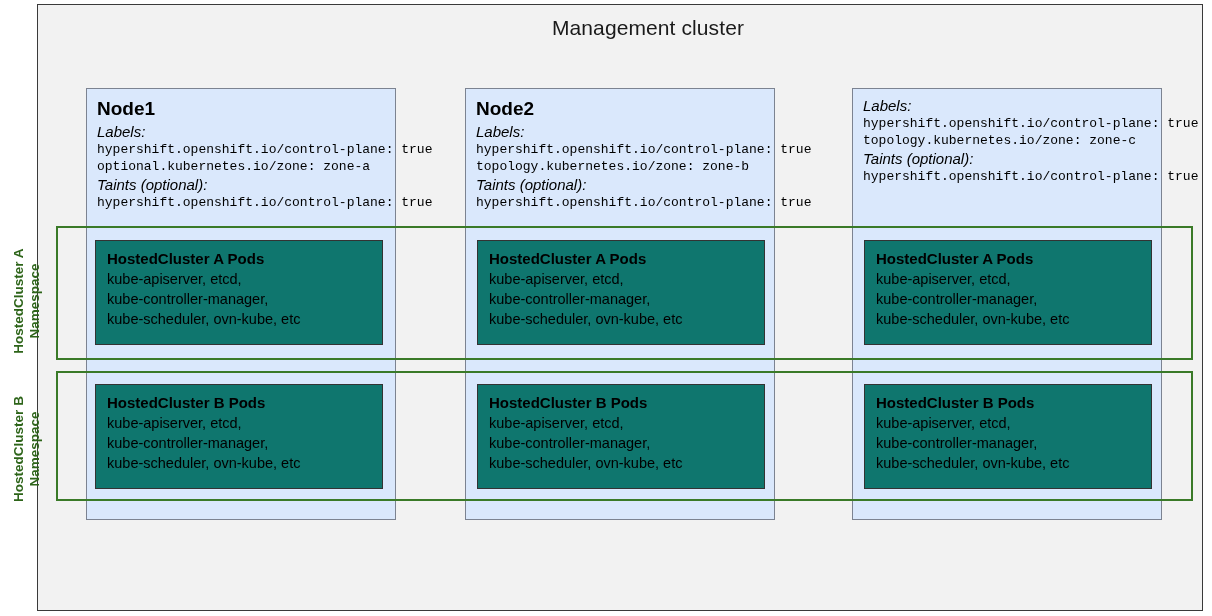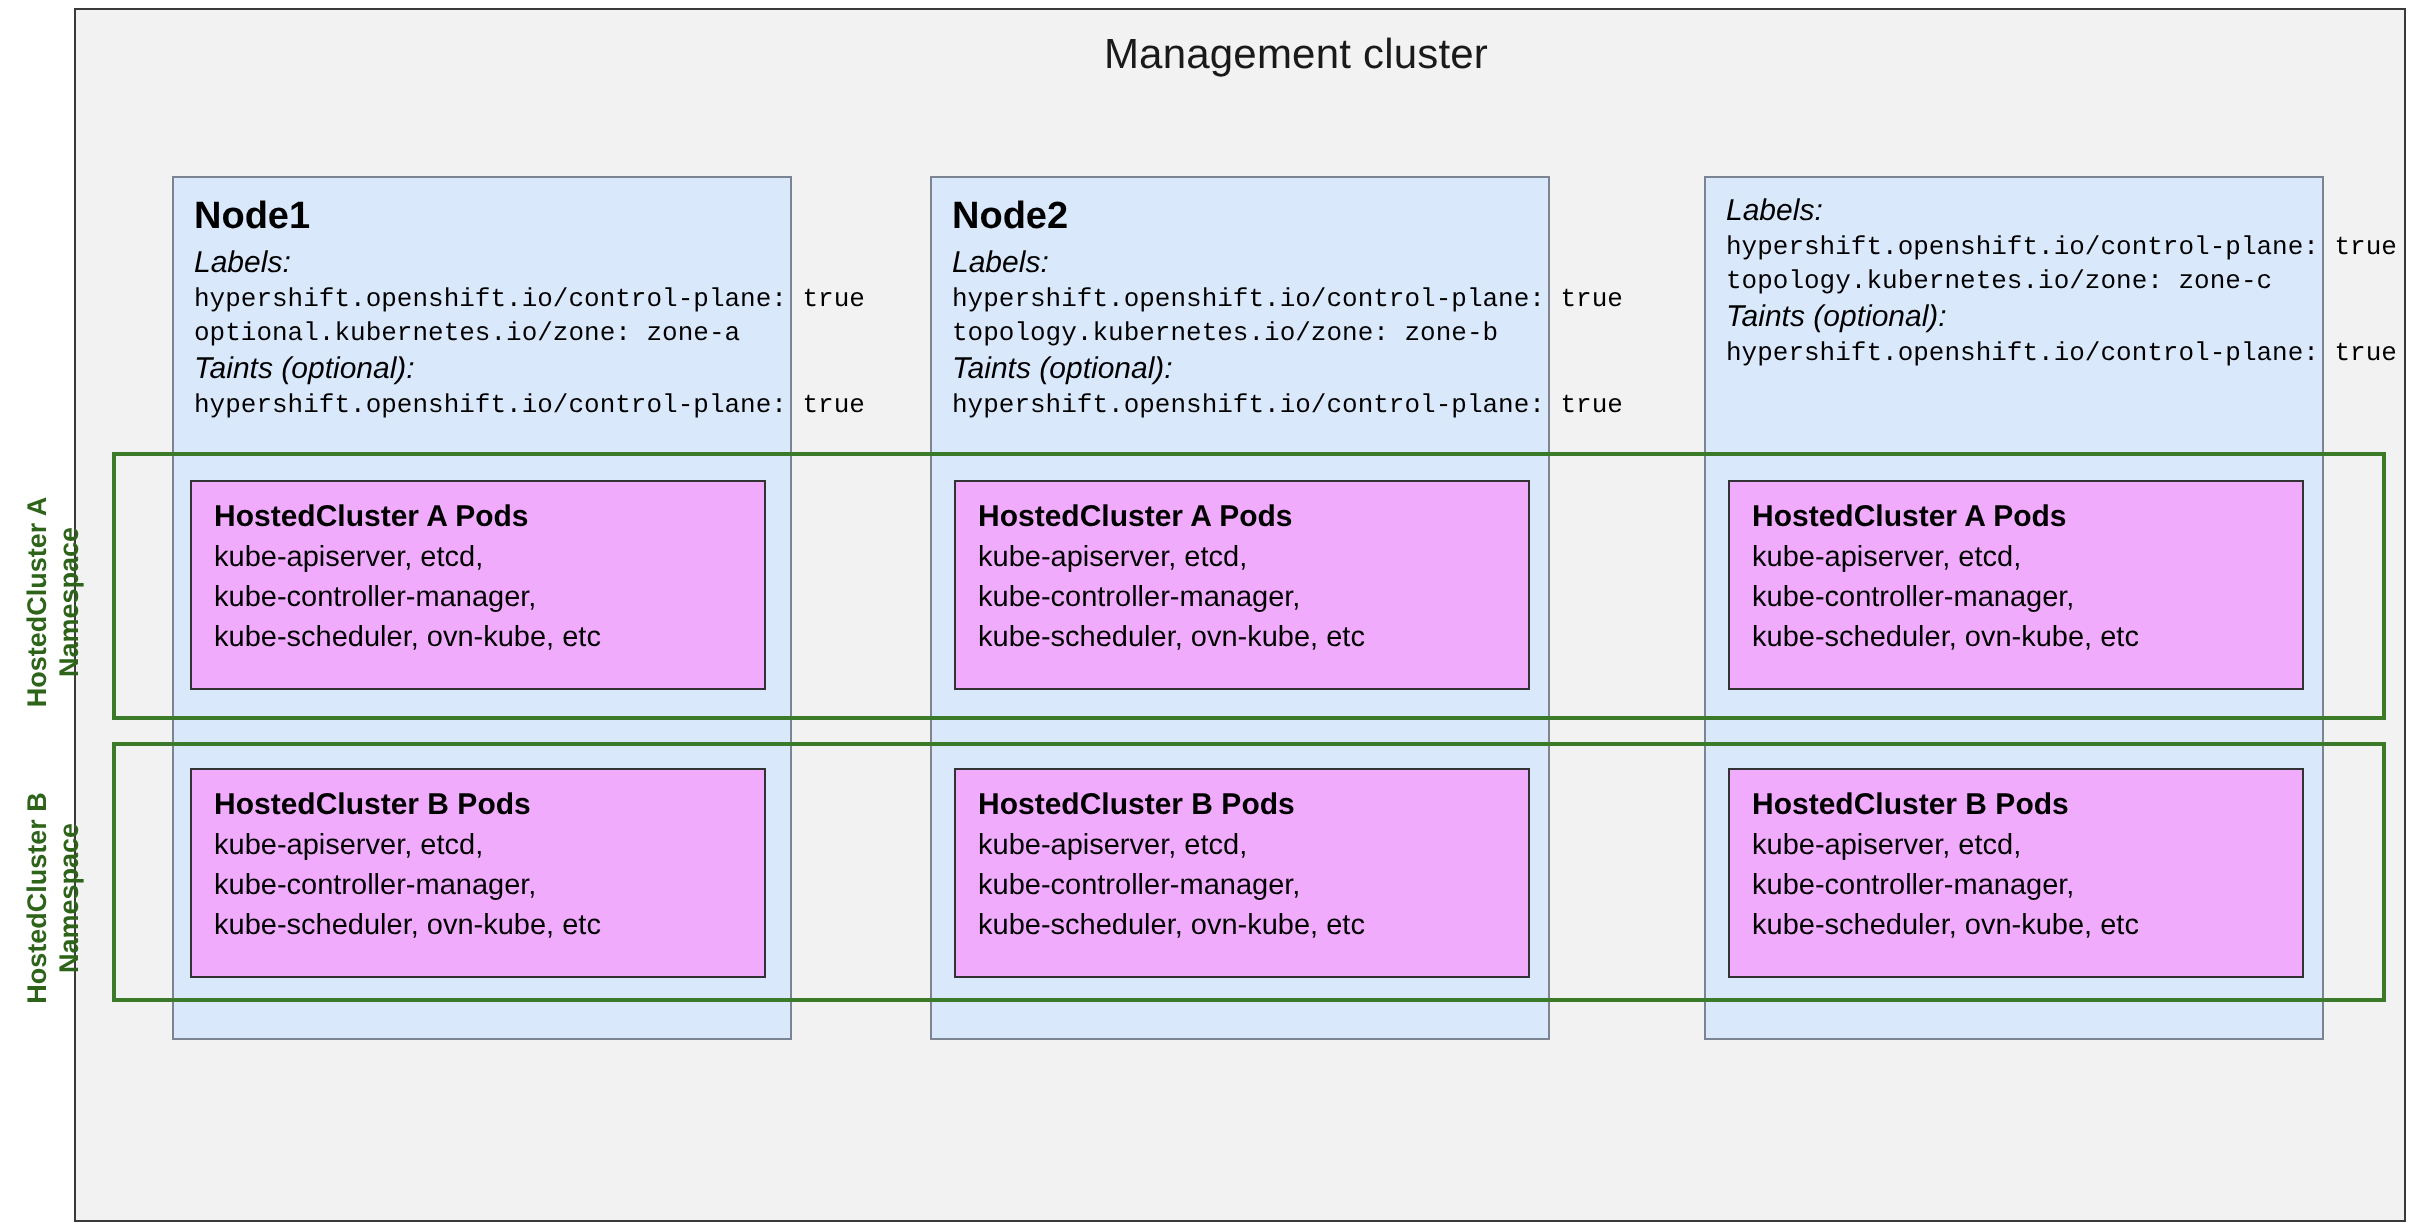--- a/index.html
+++ b/index.html
@@ -121,21 +121,21 @@
     top: 433px;
     width: 150px;
   }
   .ns-side-label .l2 { display: block; }
 
   
   .pods {
     position: absolute;
     width: 288px;
     height: 105px;
-    background: #f0abfc;
+    background: #0f766e;
     border: 1.3px solid #333333;
     box-sizing: border-box;
   }
   .pods-a { top: 240px; }
   .pods-b { top: 384px; }
   .pods-c1 { left: 95px;  }
   .pods-c2 { left: 477px; }
   .pods-c3 { left: 864px; }
 
   .pods-inner {

